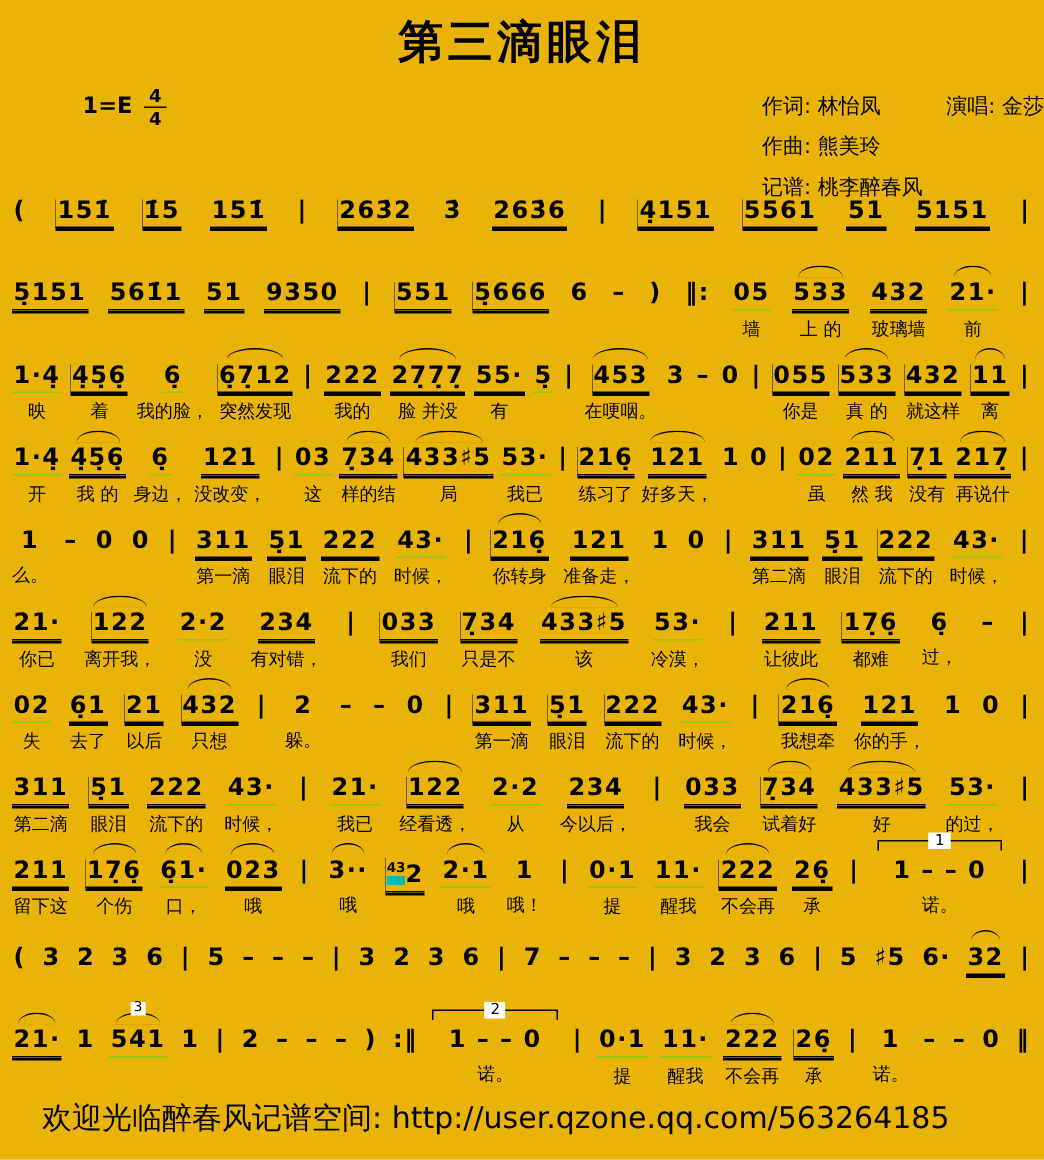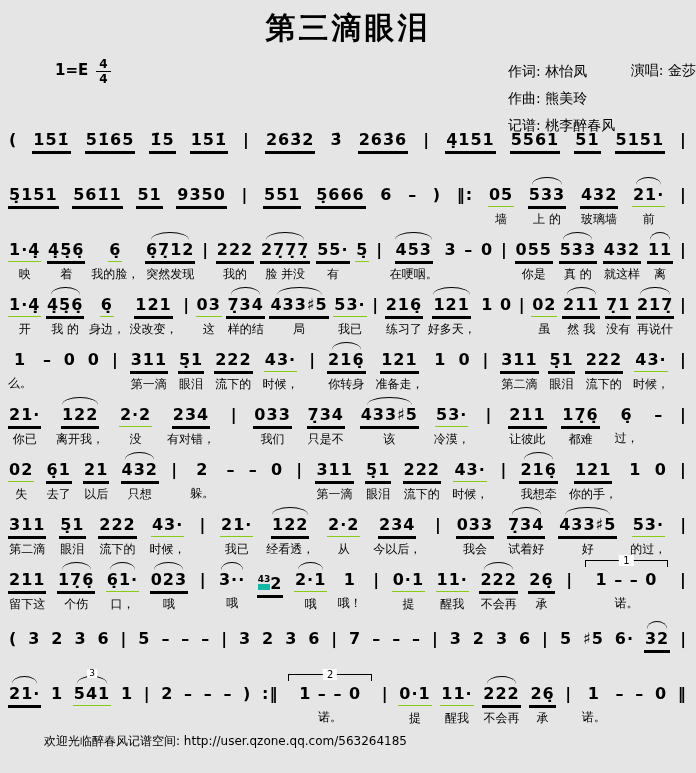--- a/index.html
+++ b/index.html
@@ -1,20 +1,20 @@
 <!DOCTYPE html>
 <html><head>
 <meta charset="utf-8">
 <style>
   html,body{margin:0;padding:0;}
   body{
     width:696px;height:773px;background:#fff;color:#000;
     font-family:"DejaVu Sans",sans-serif;overflow:hidden;
   }
-  .sheet{position:relative;width:696px;height:773px;background:#e5e5e5;}
+  .sheet{position:relative;width:696px;height:773px;background:#eab308;}
   
   .hdr{position:relative;height:116px;}
   .title{position:absolute;top:8px;left:0;right:0;text-align:center;
          font-size:30px;font-weight:bold;letter-spacing:3px;}
   .keysig{position:absolute;left:28px;top:58px;font-size:15px;font-weight:bold;margin-left:27px;}
   .frac{display:inline-block;text-align:center;vertical-align:-8px;margin-left:8px;
         font-size:12px;font-weight:bold;line-height:1;}
   .frac .num{display:block;border-bottom:1px solid #000;padding:0 3px 1px;}
   .frac .den{display:block;padding-top:1px;}
   .performer{position:absolute;left:0;right:0;top:62px;text-align:right;font-size:14px;}
@@ -38,42 +38,41 @@
       font-size:9px;line-height:9px;background:#fff;padding:0 2px;font-weight:normal;}
   .sup{font-size:9px;letter-spacing:0;vertical-align:7px;
        border-bottom:6px solid #14b8a6;font-weight:bold;}
   .volta{border-top:1px solid #000;padding:9px 10px 0;}
   .volta::before,.volta::after{content:"";position:absolute;top:0;width:1px;height:6px;background:#000;}
   .volta::before{left:0;}
   .volta::after{right:0;}
   .vlabel{position:absolute;top:-6px;left:50%;transform:translateX(-50%);
           background:#fff;padding:0 4px;font-size:10px;line-height:11px;font-weight:normal;}
   
-  .footer{padding-left:44px;margin-top:8px;font-size:12px;white-space:nowrap;}
+  .footer{padding-left:28px;margin-top:8px;font-size:20px;white-space:nowrap;}
 </style>
 </head>
 <body>
 
 <div class="sheet">
   <div class="hdr">
     <div class="title">第三滴眼泪</div>
     <div class="keysig"><span>1=E</span><span class="frac"><span class="num">4</span><span class="den">4</span></span></div>
     <div class="performer">演唱: 金莎</div>
     <div class="credits">
       <div>作词: 林怡凤</div>
       <div>作曲: 熊美玲</div>
       <div>记谱: 桃李醉春风</div>
     </div>
   </div>
 
   <div class="score">
       <div class="system">
         <span class="tok"><span class="n u0">(</span><span class="lyr">&nbsp;</span></span>
         <span class="tok"><span class="n u2">151̇</span><span class="lyr">&nbsp;</span></span>
-        <span class="tok"><span class="n u2">51̇65</span><span class="lyr">&nbsp;</span></span>
         <span class="tok"><span class="n u2">1̇5</span><span class="lyr">&nbsp;</span></span>
         <span class="tok"><span class="n u2">151̇</span><span class="lyr">&nbsp;</span></span>
         <span class="tok"><span class="n u0">|</span><span class="lyr">&nbsp;</span></span>
         <span class="tok"><span class="n u2">263̇2</span><span class="lyr">&nbsp;</span></span>
         <span class="tok"><span class="n u0">3̇</span><span class="lyr">&nbsp;</span></span>
         <span class="tok"><span class="n u2">263̇6</span><span class="lyr">&nbsp;</span></span>
         <span class="tok"><span class="n u0">|</span><span class="lyr">&nbsp;</span></span>
         <span class="tok"><span class="n u2">4̣151</span><span class="lyr">&nbsp;</span></span>
         <span class="tok"><span class="n u2">5561</span><span class="lyr">&nbsp;</span></span>
         <span class="tok"><span class="n u2">51</span><span class="lyr">&nbsp;</span></span>

